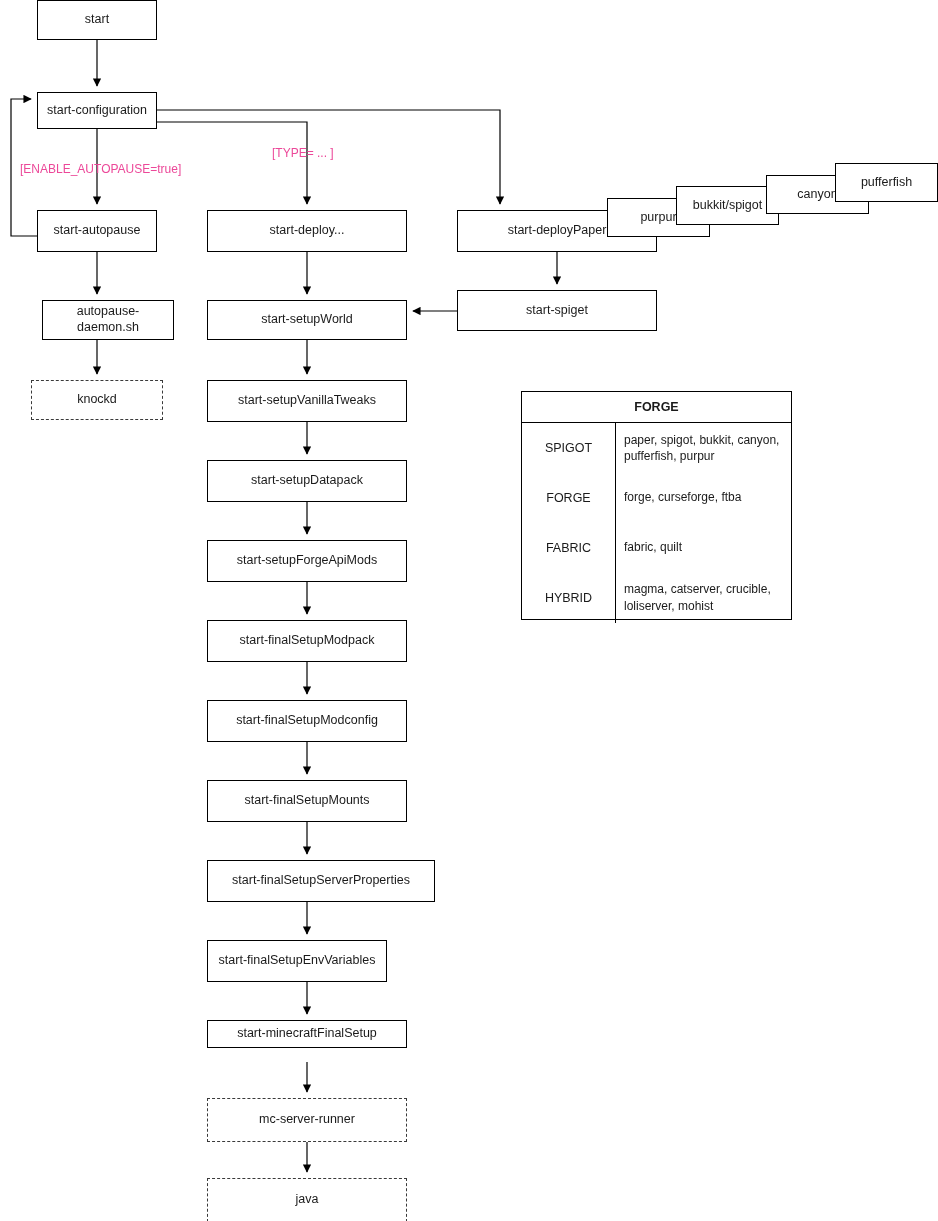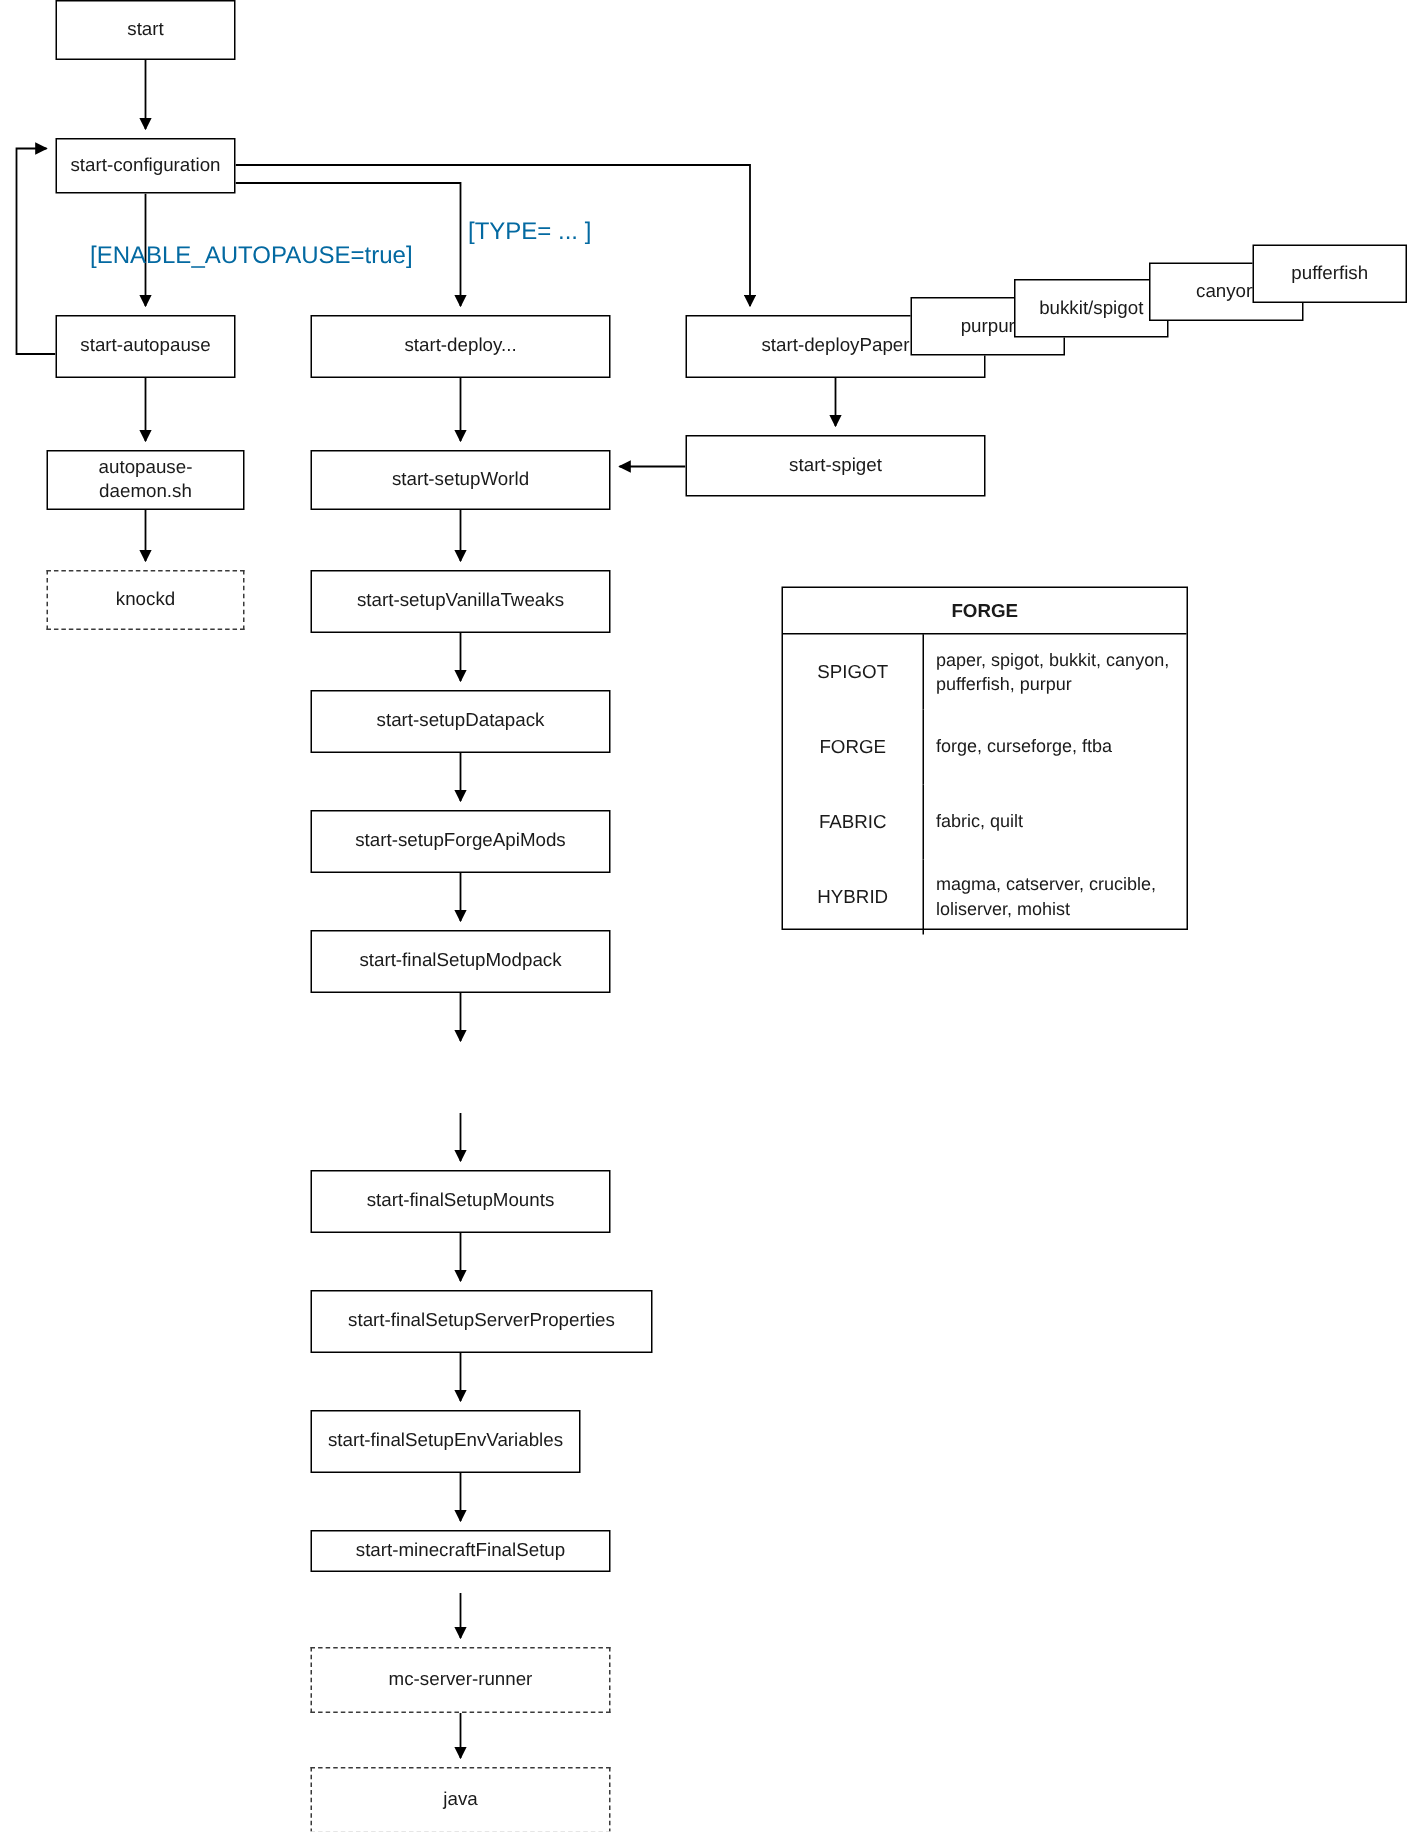--- a/index.html
+++ b/index.html
@@ -38,25 +38,24 @@
     font-size: 12.5px;
     line-height: 1.25;
     color: #1a1a1a;
     padding: 2px 4px;
   }
   .node.dashed {
     border: 1.6px dashed #3a3a3a;
   }
   .edge-label {
     position: absolute;
-    font-size: 16px;
-    color: #0369a1;
+    font-size: 12px;
+    color: #ec4899;
     white-space: nowrap;
     background: transparent;
-    margin-left: 40px;
   }
   
   #family-table {
     position: absolute;
     box-sizing: border-box;
     border: 1px solid #000000;
     background: #ffffff;
     border-collapse: collapse;
   }
   #family-table table {
@@ -141,21 +140,21 @@
     </div>
 
   <div class="node" style="left:37px;top:92px;width:120px;height:37px;">
       <span>start-configuration</span>
     </div>
 
   <div class="node" style="left:37px;top:210px;width:120px;height:42px;">
       <span>start-autopause</span>
     </div>
 
-  <div class="node" style="left:31px;top:300px;width:132px;height:40px;">
+  <div class="node" style="left:42px;top:300px;width:132px;height:40px;">
       <span>autopause-daemon.sh</span>
     </div>
 
   <div class="node dashed" style="left:31px;top:380px;width:132px;height:40px;">
       <span>knockd</span>
     </div>
 
   <div class="node" style="left:207px;top:210px;width:200px;height:42px;">
       <span>start-deploy...</span>
     </div>
@@ -173,20 +172,23 @@
     </div>
 
   <div class="node" style="left:207px;top:540px;width:200px;height:42px;">
       <span>start-setupForgeApiMods</span>
     </div>
 
   <div class="node" style="left:207px;top:620px;width:200px;height:42px;">
       <span>start-finalSetupModpack</span>
     </div>
 
+  <div class="node" style="left:207px;top:700px;width:200px;height:42px;">
+      <span>start-finalSetupModconfig</span>
+    </div>
 
   <div class="node" style="left:207px;top:780px;width:200px;height:42px;">
       <span>start-finalSetupMounts</span>
     </div>
 
   <div class="node" style="left:207px;top:860px;width:228px;height:42px;">
       <span>start-finalSetupServerProperties</span>
     </div>
 
   <div class="node" style="left:207px;top:940px;width:180px;height:42px;">

